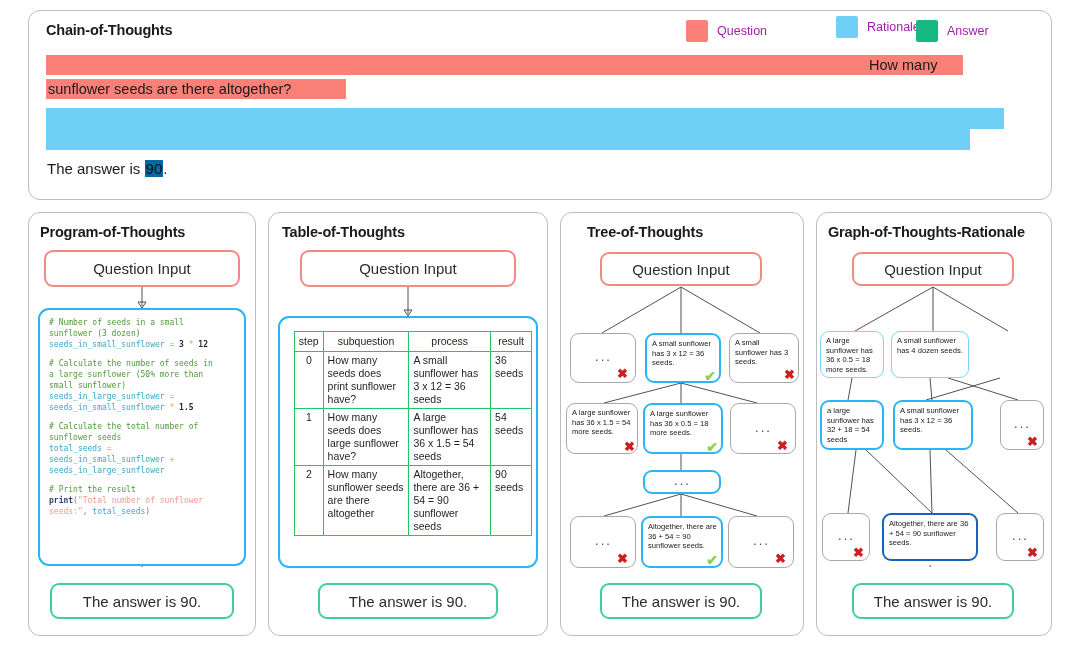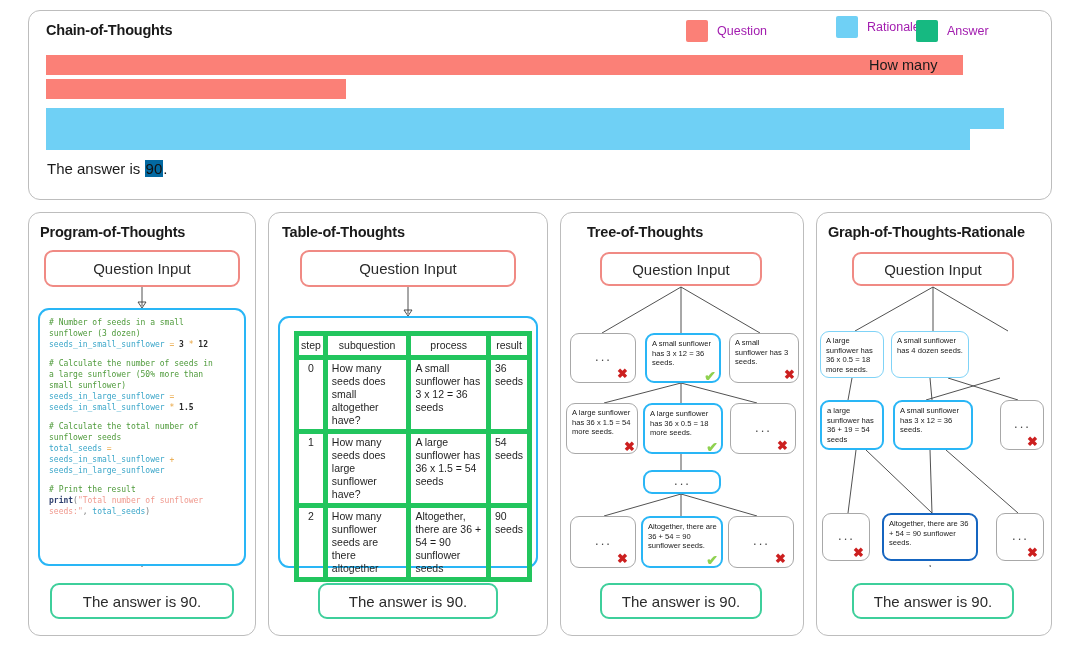--- a/index.html
+++ b/index.html
@@ -106,21 +106,21 @@
     border-radius: 11px;
     background: #fff;
   }
   table.tot {
     position: absolute; left: 14px; top: 13px;
     border-collapse: collapse;
     font-size: 10.5px; color: #1f1f1f;
     width: 238px;
   }
   table.tot th, table.tot td {
-    border: 5px solid #22c55e;
+    border: 1px solid #22c55e;
     padding: 2px 4px;
     vertical-align: top;
     line-height: 13px;
     font-weight: normal;
   }
   table.tot th { text-align: center; padding: 3px 2px; }
   table.tot td.c { text-align: center; }
   .col-step { width: 28px; }
   .col-sub  { width: 84px; }
   .col-proc { width: 80px; }
@@ -177,20 +177,21 @@
   </div>
   <div class="legend" style="left:916px; top:20px;">
     <span class="legend-sw" id="lg2" style="background: rgb(22, 185, 129);"></span>
     <span class="legend-label">Answer</span>
   </div>
 
   <div class="hl-bar" id="q-bar-1" style="left: 46px; top: 55px; width: 917px; height: 20px; background: rgb(251, 128, 119);"></div>
   <div class="hl-text" style="left:869px; top:58px;">How many</div>
 
   <div class="hl-bar" id="q-bar-2" style="left: 46px; top: 79px; width: 300px; height: 20px; background: rgb(251, 128, 119);"></div>
+  <div class="hl-text" style="left:48px; top:82px;">sunflower seeds are there altogether?</div>
 
   <div class="hl-bar" id="r-bar-1" style="left: 46px; top: 108px; width: 958px; height: 21px; background: rgb(111, 208, 245);"></div>
   <div class="hl-bar" id="r-bar-2" style="left: 46px; top: 129px; width: 924px; height: 21px; background: rgb(111, 208, 245);"></div>
 
   <div id="cot-answer">
     <span>The answer is </span><span class="ans-hl">90</span><span>.</span>
   </div>
 
   <div class="card" id="p1"></div>
   <div class="panel-title" style="left:40px; top:224px;">Program-of-Thoughts</div>
@@ -234,21 +235,21 @@
         <tr>
           <th class="col-step">step</th>
           <th class="col-sub">subquestion</th>
           <th class="col-proc">process</th>
           <th class="col-res">result</th>
         </tr>
       </thead>
       <tbody>
         <tr>
           <td class="c">0</td>
-          <td>How many seeds does small altogether have?</td>
+          <td>How many seeds does print sunflower have?</td>
           <td>A small sunflower has 3 x 12 = 36 seeds</td>
           <td>36 seeds</td>
         </tr>
         <tr>
           <td class="c">1</td>
           <td>How many seeds does large sunflower have?</td>
           <td>A large sunflower has 36 x 1.5 = 54 seeds</td>
           <td>54 seeds</td>
         </tr>
         <tr>
@@ -365,21 +366,21 @@
   </svg>
 
   <div class="node lblue" style="left:820px; top:331px; width:64px; height:47px;">
     <span>A large sunflower has 36 x 0.5 = 18 more seeds.</span>
   </div>
   <div class="node lblue" style="left:891px; top:331px; width:78px; height:47px;">
     <span>A small sunflower has 4 dozen seeds.</span>
   </div>
 
   <div class="node blue" style="left:820px; top:400px; width:64px; height:50px;">
-    <span>a large sunflower has 36 + 19 = 54 seeds</span>
+    <span>a large sunflower has 32 + 18 = 54 seeds</span>
   </div>
   <div class="node blue" style="left:893px; top:400px; width:80px; height:50px;">
     <span>A small sunflower has 3 x 12 = 36 seeds.</span>
   </div>
   <div class="node grey dots" style="left:1000px; top:400px; width:44px; height:50px;">
     <span class="dots-inner">...</span>
     <span class="mark x" style="right:3px; bottom:1px;">✖</span>
   </div>
 
   <div class="node grey dots" style="left:822px; top:513px; width:48px; height:48px;">

